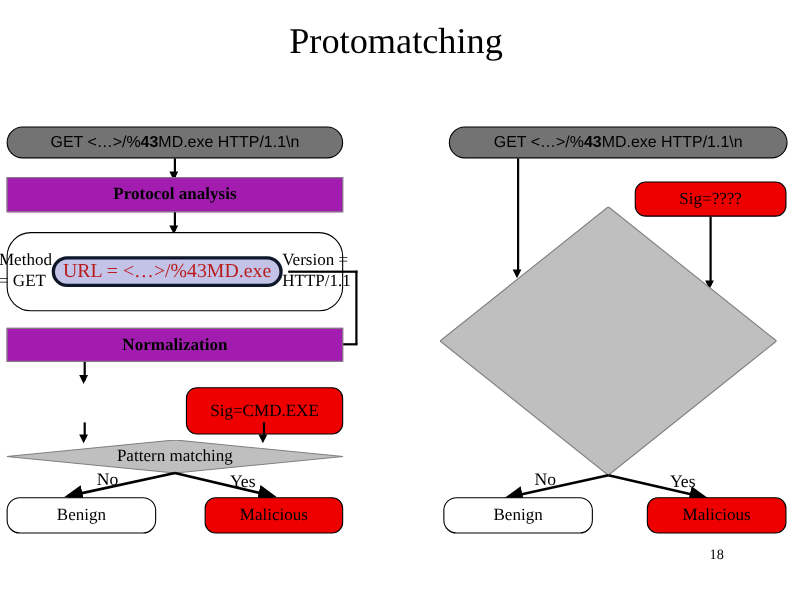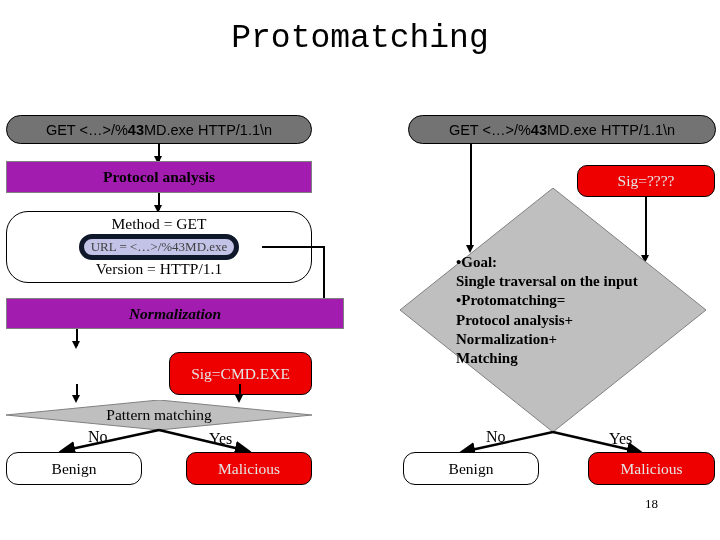--- a/index.html
+++ b/index.html
@@ -16,21 +16,21 @@
     font-family: "Liberation Serif", serif;
   }
 
   
   .slide-title {
     position: absolute;
     left: 0;
     top: 20px;
     width: 720px;
     text-align: center;
-    font-family: Liberation Mono, monospace;
+    font-family: Liberation Serif, serif;
     font-size: 33px;
     font-weight: 400;
     color: #000000;
     letter-spacing: 0px;
   }
 
   
   .shape {
     position: absolute;
     box-sizing: border-box;
@@ -60,21 +60,21 @@
     font-size: 15.5px;
   }
 
   
   .rbox {
     border: 1.3px solid #000000;
     border-radius: 22px;
     background: #ffffff;
     font-family: "Liberation Serif", serif;
     font-size: 15.5px;
-    flex-direction: column;
+    flex-direction: row;
     align-items: center;
     justify-content: center;
     line-height: 1.22;
   }
 
   
   .vbox {
     border: 1.3px solid #000000;
     border-radius: 12px;
     background: #ffffff;
@@ -83,36 +83,36 @@
     white-space: nowrap;
   }
 
   
   .redbox {
     border: 1.3px solid #000000;
     border-radius: 10px;
     background: #ee0000;
     font-family: "Liberation Serif", serif;
     font-size: 15.5px;
-    color: #e5e5e5;
+    color: #000000;
     white-space: nowrap;
   }
 
   
   .hl {
     display: inline-flex;
     align-items: center;
     justify-content: center;
     background: #c3c3e8;
-    border: 5px solid #0f172a;
+    border: 3px solid #0f172a;
     border-radius: 999px;
     padding: 0px 7px;
     font-family: "Liberation Serif", serif;
-    font-size: 13px;
-    color: #404040;
+    font-size: 18px;
+    color: #b91c1c;
     white-space: nowrap;
   }
 
   
   .vline, .hline {
     position: absolute;
     background: #000000;
   }
   .vline { width: 2px; }
   .hline { height: 2px; }
@@ -192,21 +192,21 @@
     <div>Method = GET</div>
     <div class="hl">URL = &lt;…&gt;/%43MD.exe</div>
     <div>Version = HTTP/1.1</div>
   </div>
 
   <div class="hline" style="left:262px; top:246px; width:63px;"></div>
   <div class="vline" style="left:323px; top:246px; height:67px;"></div>
   <div class="hline" style="left:296px; top:312px; width:29px;"></div>
   <div class="arrowleft" style="left:293px; top:308px;"></div>
 
-  <div class="shape proc" style="left:6px; top:298px; width:338px; height:31px;font-style:italic;">Normalization</div>
+  <div class="shape proc" style="left:6px; top:298px; width:306px; height:31px;">Normalization</div>
 
   <div class="vline" style="left:76px; top:329px; height:17px;"></div>
   <div class="arrowdown" style="left:72px; top:341px;"></div>
 
 
   <div class="shape redbox" style="left:169px; top:352px; width:143px; height:43px;">Sig=CMD.EXE</div>
 
   <div class="vline" style="left:76px; top:384px; height:15px;"></div>
   <div class="arrowdown" style="left:72px; top:395px;"></div>
   <div class="vline" style="left:239px; top:384px; height:15px;"></div>
@@ -242,26 +242,20 @@
   <div class="arrowdown" style="left:466px; top:245px;"></div>
 
   <div class="shape redbox" style="left:577px; top:165px; width:138px; height:32px;">Sig=????</div>
 
   <div class="vline" style="left:645px; top:197px; height:62px;"></div>
   <div class="arrowdown" style="left:641px; top:255px;"></div>
 
   <svg class="big-diamond-wrap" style="left:400px; top:188px;" width="306" height="244">
     <polygon points="153,0 306,122 153,244 0,122" fill="#BFBFBF" stroke="#808080" stroke-width="1"></polygon>
   </svg>
-  <div class="big-diamond-text" style="left:456px; top:253px; width:250px;">•Goal:
-Single traversal on the input
-•Protomatching=
-Protocol analysis+
-Normalization+
-Matching</div>
 
   <svg class="branch-svg" style="left:400px; top:427px;" width="320" height="40">
     <defs>
       <marker id="ahR" markerWidth="7" markerHeight="7" refX="5.5" refY="3" orient="auto">
         <polygon points="0,0 7,3 0,6" fill="#000000"></polygon>
       </marker>
     </defs>
     <line x1="153" y1="5" x2="62" y2="25" stroke="#000000" stroke-width="2.4" marker-end="url(#ahR)"></line>
     <line x1="153" y1="5" x2="240" y2="25" stroke="#000000" stroke-width="2.4" marker-end="url(#ahR)"></line>
   </svg>

